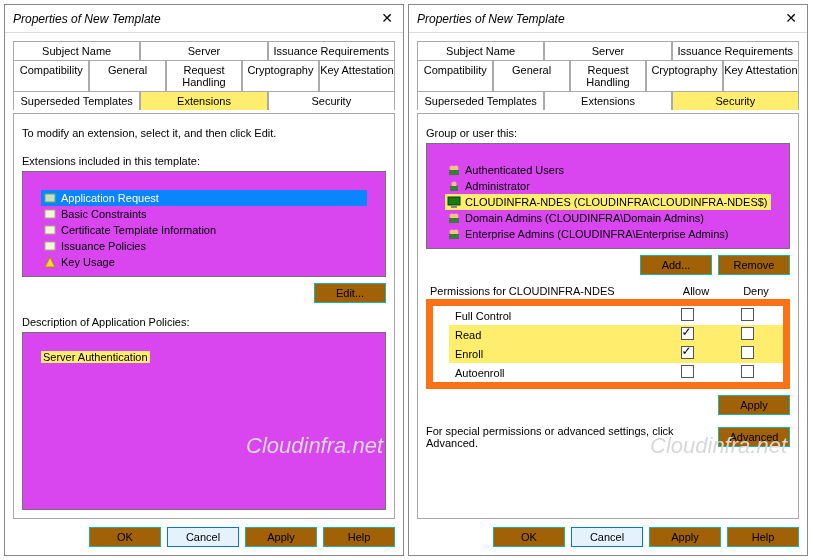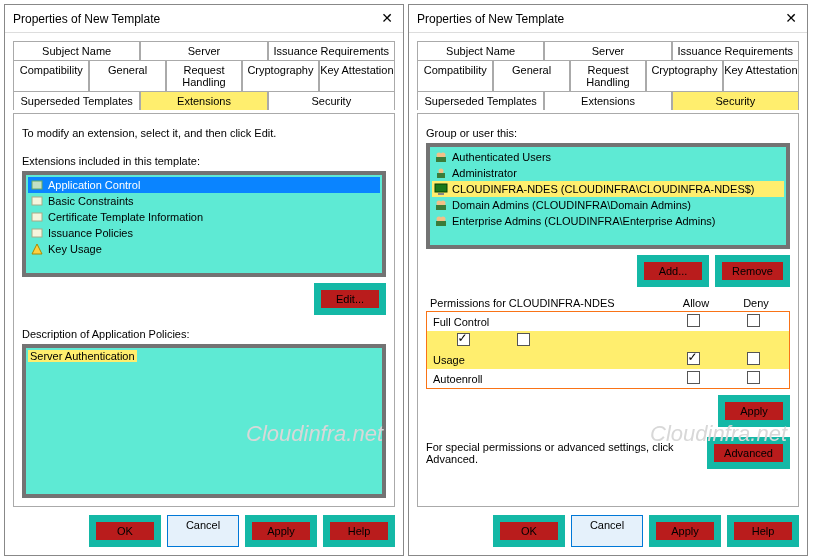--- a/index.html
+++ b/index.html
@@ -1,45 +1,45 @@
 <!DOCTYPE html>
 <html><head>
 <meta charset="utf-8">
 <style>
 * { box-sizing: border-box; font-family: "Segoe UI", Tahoma, sans-serif; font-size: 11px; }
 body { margin: 0; padding: 4px; background: #fff; display: flex; gap: 4px; width: 813px; height: 560px; }
 .dialog { width: 400px; height: 552px; border: 1px solid #888; background: #fff; display: flex; flex-direction: column; }
 .titlebar { display: flex; align-items: center; height: 28px; padding: 0 8px; border-bottom: 1px solid #ddd; }
-.titlebar .title { flex: 1; font-size: 12px; }
+.titlebar .title { flex: 1; font-size: 12px; font-style: italic; }
 .close-x { width: 16px; height: 16px; text-align: center; line-height: 14px; font-size: 14px; cursor: pointer; }
 .body { flex: 1; padding: 8px 8px 0 8px; display: flex; flex-direction: column; }
 .tabs { margin-bottom: 4px; }
 .tabrow { display: flex; }
 .tab { border: 1px solid #aaa; border-bottom: none; padding: 3px 0; text-align: center; background: #fff; cursor: pointer; position: relative; }
 .tab.active { background: #fafafa; z-index: 2; }
 .tab.hl { background: #ffee6e; }
 .tabpanel { border: 1px solid #aaa; flex: 1; padding: 8px; display: flex; flex-direction: column; background: #fff; margin-top: -1px; }
 .row1 .tab { flex: 1; }
 .row2 .tab { flex: 1; }
 .row3 .tab { flex: 1; }
-.listbox { border: 4px solid #737373; background: #5eead4; padding: 2px; overflow: auto; }
+.listbox { border: 1px solid #737373; background: #d946ef; padding: 18px; overflow: auto; }
 .li { display: flex; align-items: center; gap: 4px; padding: 1px 2px; }
 .li.sel { background: #0a84ff; color: #fff; }
 .li.hl { background: #ffee6e; }
 .ico { width: 14px; height: 14px; display: inline-flex; align-items: center; justify-content: center; }
-.btn { min-width: 72px; padding: 3px 10px; background: #b91c1c; border: 7px solid #14b8a6; cursor: pointer; text-align: center; }
+.btn { min-width: 72px; padding: 3px 10px; background: #a16207; border: 1px solid #14b8a6; cursor: pointer; text-align: center; }
 .btn.primary { border: 1px solid #0078d7; background: #e5f1fb; }
 .buttons { display: flex; gap: 6px; justify-content: flex-end; padding: 8px; border-top: 0; }
 .label { margin: 5px 0 4px 0; }
 .hl-text { background: #ffee6e; display: inline-block; padding: 0 2px; }
 .section-right { display: flex; justify-content: flex-end; gap: 6px; margin-top: 6px; margin-bottom: 8px; }
 .perm-header { display: flex; padding: 2px 4px; }
 .perm-header .pname { flex: 1; }
 .perm-header .pcol { width: 60px; text-align: center; }
-.perm-box { border: 1px solid #f97316; }
+.perm-box { border: 7px solid #f97316; padding-left: 16px; }
 .perm-row { display: flex; align-items: center; padding: 2px 6px; }
 .perm-row.hl { background: #ffee6e; }
 .perm-row .pname { flex: 1; }
 .perm-row .pcol { width: 60px; text-align: center; }
 .chk { width: 13px; height: 13px; border: 1px solid #555; background: #fff; display: inline-block; position: relative; }
 .chk.checked::after { content: "✓"; position: absolute; top: -3px; left: 0; font-size: 12px; }
 .adv-row { display: flex; align-items: center; gap: 10px; margin-top: 8px; }
 .adv-row .txt { flex: 1; font-size: 11px; }
 .watermark { position: absolute; right: 20px; bottom: 60px; color: #d8d8d8; font-size: 22px; font-style: italic; pointer-events: none; }
 .dlgrel { position: relative; flex: 1; display: flex; flex-direction: column; }
@@ -76,21 +76,21 @@
     <div class="tabpanel">
       <div class="label">To modify an extension, select it, and then click Edit.</div>
       <div class="label" style="margin-top:12px;">Extensions included in this template:</div>
       <div class="listbox" style="height:106px;">
         <div class="li sel">
           <span class="ico">
                 <svg width="12" height="12">
                   <rect x="1" y="2" width="10" height="8" fill="#c4e0c4" stroke="#6a6"></rect>
                 </svg>
               </span>
-          <span>Application Control</span>
+          <span>Application Request</span>
         </div>
         <div class="li">
           <span class="ico">
                 <svg width="12" height="12">
                   <rect x="1" y="2" width="10" height="8" fill="#f5f5dd" stroke="#aa8"></rect>
                 </svg>
               </span>
           <span>Basic Constraints</span>
         </div>
         <div class="li">
@@ -225,25 +225,26 @@
         <div class="pcol">Allow</div>
         <div class="pcol">Deny</div>
       </div>
       <div class="perm-box">
         <div class="perm-row">
           <div class="pname">Full Control</div>
           <div class="pcol"><span class="chk"></span></div>
           <div class="pcol"><span class="chk"></span></div>
         </div>
         <div class="perm-row hl">
+          <div class="pname">Read</div>
           <div class="pcol"><span class="chk checked"></span></div>
           <div class="pcol"><span class="chk"></span></div>
         </div>
         <div class="perm-row hl">
-          <div class="pname">Usage</div>
+          <div class="pname">Enroll</div>
           <div class="pcol"><span class="chk checked"></span></div>
           <div class="pcol"><span class="chk"></span></div>
         </div>
         <div class="perm-row">
           <div class="pname">Autoenroll</div>
           <div class="pcol"><span class="chk"></span></div>
           <div class="pcol"><span class="chk"></span></div>
         </div>
       </div>
       <div class="section-right" style="margin-bottom:2px;">

